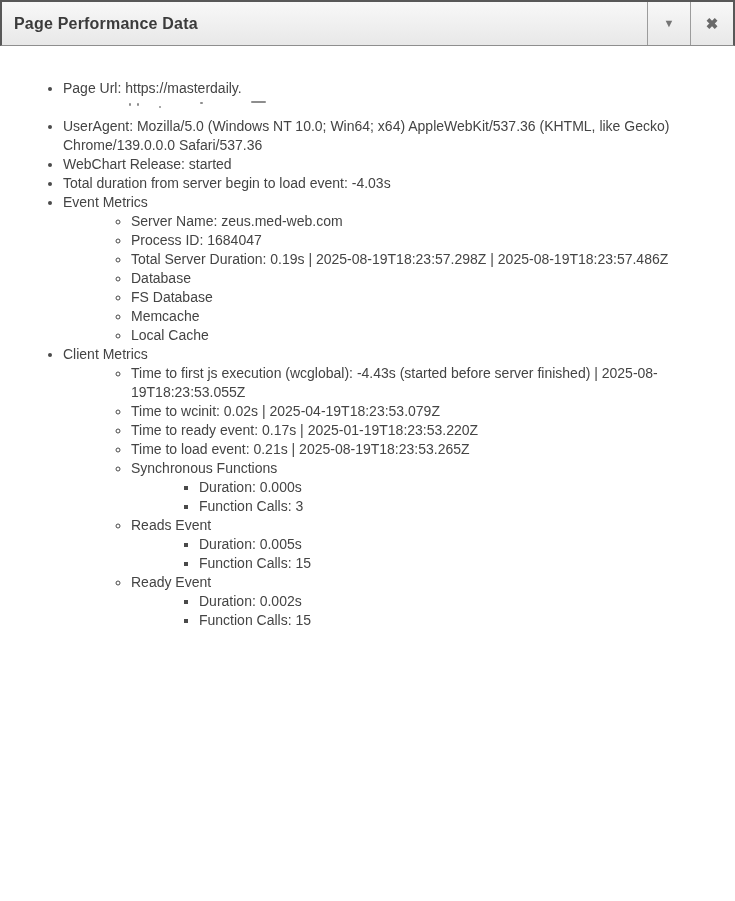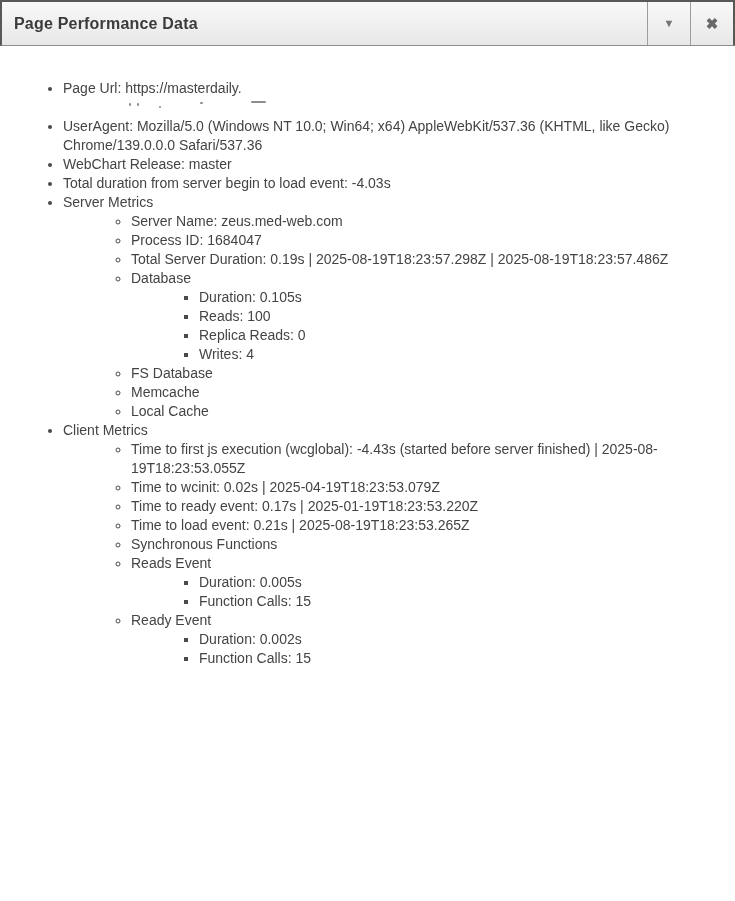--- a/index.html
+++ b/index.html
@@ -81,42 +81,40 @@
   <div class="content">
     <ul id="metrics-root">
         <li><span>Page Url: https://masterdaily.</span><span class="redacted-line">
             <i class="frag frag0"></i>
             <i class="frag frag1"></i>
             <i class="frag frag2"></i>
             <i class="frag frag3"></i>
             <i class="frag frag4"></i>
           </span></li>
         <li><span>UserAgent: Mozilla/5.0 (Windows NT 10.0; Win64; x64) AppleWebKit/537.36 (KHTML, like Gecko) Chrome/139.0.0.0 Safari/537.36</span></li>
-        <li><span>WebChart Release: master</span></li>
+        <li><span>WebChart Release: started</span></li>
         <li><span>Total duration from server begin to load event: -4.03s</span></li>
-        <li><span>Server Metrics</span><ul>
+        <li><span>Event Metrics</span><ul>
             <li><span>Server Name: zeus.med-web.com</span></li>
             <li><span>Process ID: 1684047</span></li>
             <li><span>Total Server Duration: 0.19s | 2025-08-19T18:23:57.298Z | 2025-08-19T18:23:57.486Z</span></li>
-            <li><span>Database</span><ul>
-                <li><span>Duration: 0.105s</span></li>
-                <li><span>Reads: 100</span></li>
-                <li><span>Replica Reads: 0</span></li>
-                <li><span>Writes: 4</span></li>
-              </ul></li>
+            <li><span>Database</span></li>
             <li><span>FS Database</span></li>
             <li><span>Memcache</span></li>
             <li><span>Local Cache</span></li>
           </ul></li>
         <li><span>Client Metrics</span><ul>
             <li><span>Time to first js execution (wcglobal): -4.43s (started before server finished) | 2025-08-19T18:23:53.055Z</span></li>
             <li><span>Time to wcinit: 0.02s | 2025-04-19T18:23:53.079Z</span></li>
             <li><span>Time to ready event: 0.17s | 2025-01-19T18:23:53.220Z</span></li>
             <li><span>Time to load event: 0.21s | 2025-08-19T18:23:53.265Z</span></li>
-            <li><span>Synchronous Functions</span></li>
+            <li><span>Synchronous Functions</span><ul>
+                <li><span>Duration: 0.000s</span></li>
+                <li><span>Function Calls: 3</span></li>
+              </ul></li>
             <li><span>Reads Event</span><ul>
                 <li><span>Duration: 0.005s</span></li>
                 <li><span>Function Calls: 15</span></li>
               </ul></li>
             <li><span>Ready Event</span><ul>
                 <li><span>Duration: 0.002s</span></li>
                 <li><span>Function Calls: 15</span></li>
               </ul></li>
           </ul></li>
       </ul>

